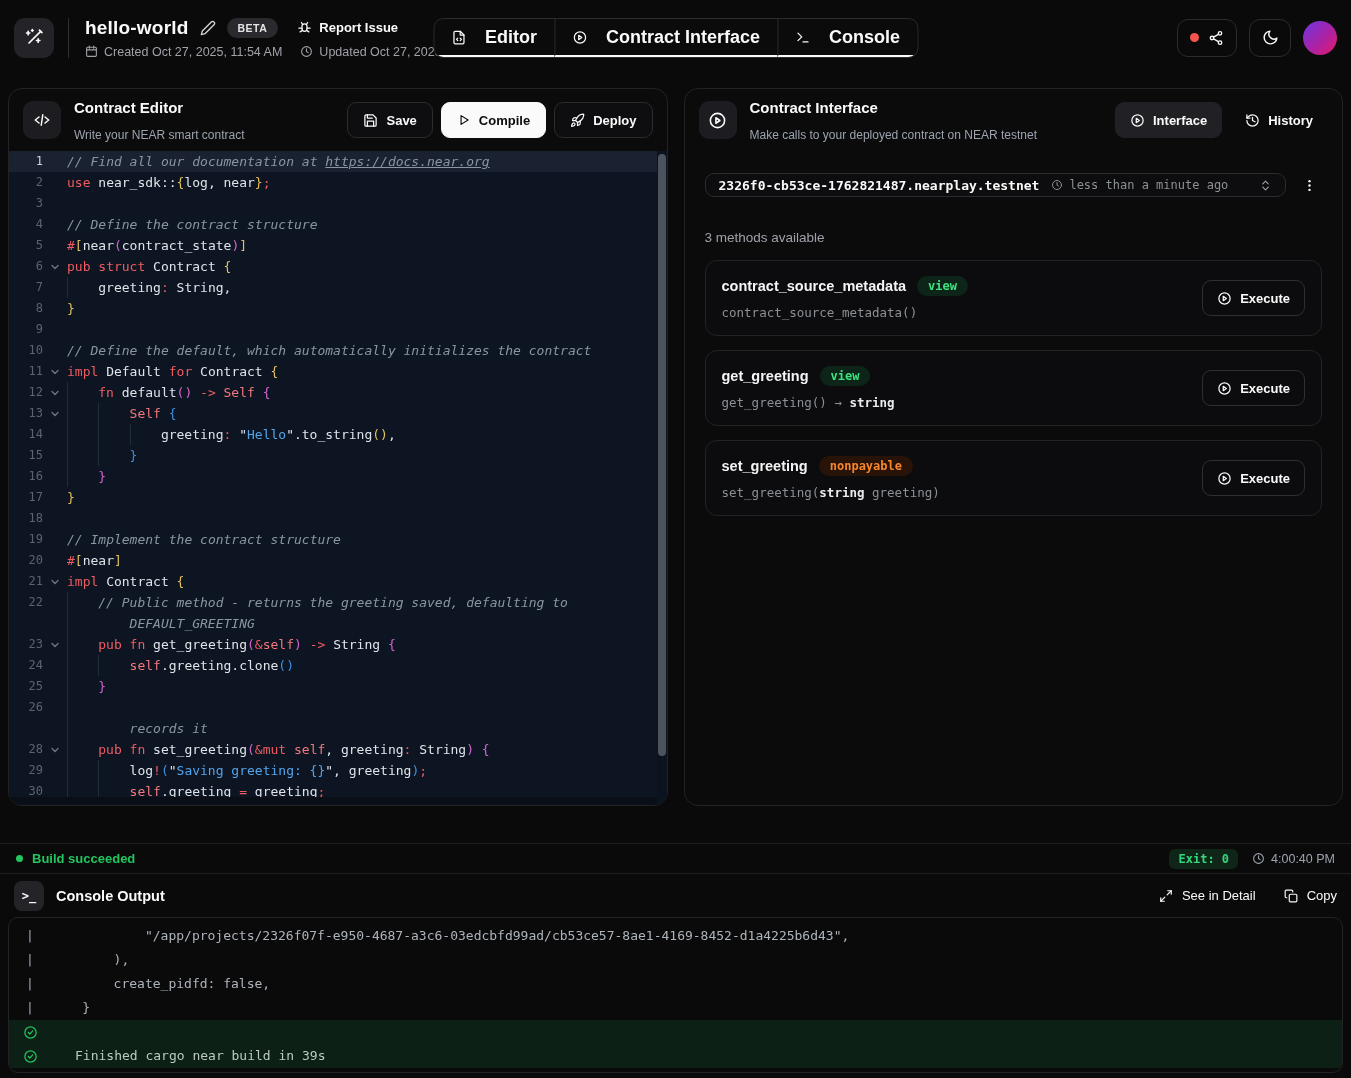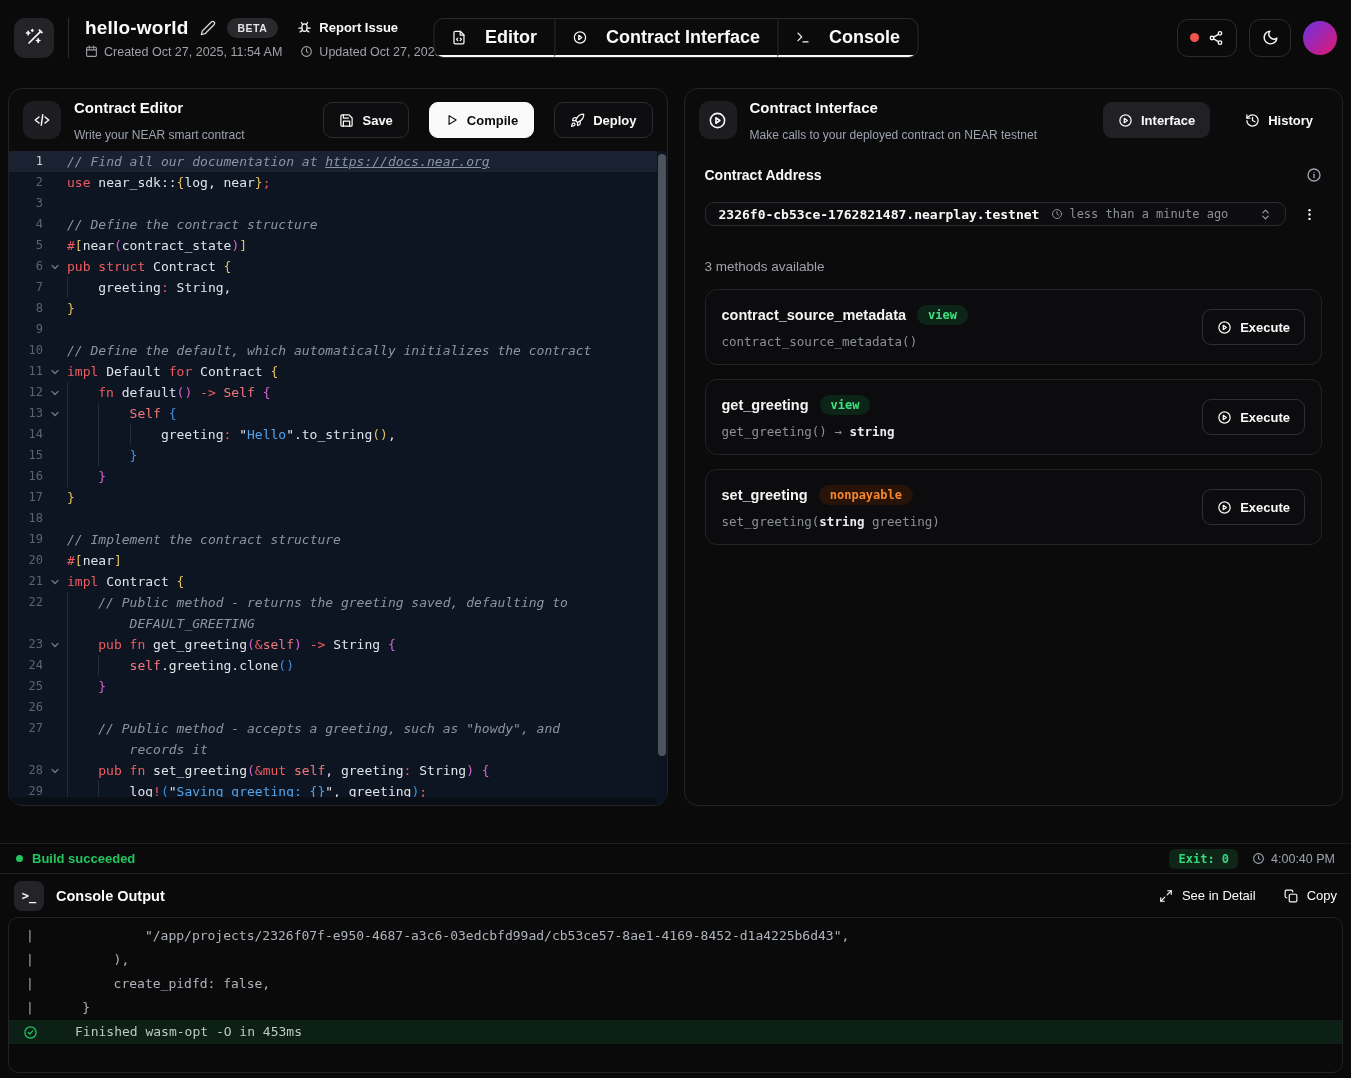--- a/index.html
+++ b/index.html
@@ -36,21 +36,21 @@
 
   
   .main { display:flex; gap:16px; padding:13px 8px 14px 8px; height:745px; }
   .panel { flex:1 1 0; min-width:0; border:1px solid #232327; border-radius:14px; background:#0b0b0c;
            display:flex; flex-direction:column; overflow:hidden; }
   .panel-hd { height:62px; display:flex; align-items:center; gap:13px; padding:0 14px; flex:0 0 auto; }
   .panel-icon { width:38px; height:38px; border-radius:10px; background:#1d1d21; display:flex;
                 align-items:center; justify-content:center; }
   .panel-title { font-size:15px; font-weight:700; }
   .panel-sub { font-size:12px; color:#9ca3af; margin-top:12px; }
-  .panel-actions { margin-left:auto; display:flex; align-items:center; gap:20px; }
+  .panel-actions { margin-left:auto; display:flex; align-items:center; gap:8px; }
   .btn { display:flex; align-items:center; gap:8px; height:36px; padding:0 15px; border-radius:9px;
          font-size:13px; font-weight:600; border:1px solid #2b2b30; background:#0e0e10; color:#fafafa; cursor:pointer; }
   .btn-primary { background:#fafafa; color:#0a0a0a; border-color:#fafafa; }
   .btn-seg-active { background:#212125; border:none; }
   .btn-ghost { background:transparent; border:none; }
 
   
   .editor-body { position:relative; flex:1; background:#0e1522; overflow:hidden;
                  font-family:"DejaVu Sans Mono", monospace; font-size:13px; }
   .code-row { display:flex; height:21px; line-height:21px; white-space:pre; }
@@ -319,21 +319,20 @@
                 <path d="M2 3.5 5 6.5 8 3.5"></path>
               </svg></span><span class="code-text"><span class="k">impl </span><span class="t">Contract </span><span class="y">{</span></span></div>
           <div class="code-row"><span class="ln">22</span><span class="fold"></span><span class="code-text"><span class="guide"></span><span class="c">// Public method - returns the greeting saved, defaulting to</span></span></div>
           <div class="code-row"><span class="ln"></span><span class="fold"></span><span class="code-text"><span class="guide"></span><span class="c">    DEFAULT_GREETING</span></span></div>
           <div class="code-row"><span class="ln">23</span><span class="fold"><svg width="10" height="10" viewBox="0 0 10 10" fill="none" stroke="#6b7280" stroke-width="1.4" stroke-linecap="round">
                 <path d="M2 3.5 5 6.5 8 3.5"></path>
               </svg></span><span class="code-text"><span class="guide"></span><span class="k">pub fn </span><span class="t">get_greeting</span><span class="m">(</span><span class="o">&amp;</span><span class="s">self</span><span class="m">)</span><span class="o"> -&gt; </span><span class="t">String </span><span class="m">{</span></span></div>
           <div class="code-row"><span class="ln">24</span><span class="fold"></span><span class="code-text"><span class="guide"></span><span class="guide"></span><span class="s">self</span><span class="t">.greeting.clone</span><span class="b">()</span></span></div>
           <div class="code-row"><span class="ln">25</span><span class="fold"></span><span class="code-text"><span class="guide"></span><span class="m">}</span></span></div>
           <div class="code-row"><span class="ln">26</span><span class="fold"></span><span class="code-text"><span class="guide"></span></span></div>
-          <div class="code-row"><span class="ln">27</span><span class="fold"></span><span class="code-text"><span class="guide"></span><span class="c">// Public method - accepts a greeting, such as "howdy", and</span></span></div>
           <div class="code-row"><span class="ln"></span><span class="fold"></span><span class="code-text"><span class="guide"></span><span class="c">    records it</span></span></div>
           <div class="code-row"><span class="ln">28</span><span class="fold"><svg width="10" height="10" viewBox="0 0 10 10" fill="none" stroke="#6b7280" stroke-width="1.4" stroke-linecap="round">
                 <path d="M2 3.5 5 6.5 8 3.5"></path>
               </svg></span><span class="code-text"><span class="guide"></span><span class="k">pub fn </span><span class="t">set_greeting</span><span class="m">(</span><span class="o">&amp;mut </span><span class="s">self</span><span class="t">, greeting</span><span class="o">:</span><span class="t"> String</span><span class="m">)</span><span class="m"> {</span></span></div>
           <div class="code-row"><span class="ln">29</span><span class="fold"></span><span class="code-text"><span class="guide"></span><span class="guide"></span><span class="t">log</span><span class="o">!</span><span class="b">(</span><span class="t">"</span><span class="str">Saving greeting: {}</span><span class="t">"</span><span class="t">, greeting</span><span class="b">)</span><span class="o">;</span></span></div>
           <div class="code-row"><span class="ln">30</span><span class="fold"></span><span class="code-text"><span class="guide"></span><span class="guide"></span><span class="s">self</span><span class="t">.greeting </span><span class="o">=</span><span class="t"> greeting</span><span class="o">;</span></span></div>
         </div>
       <div class="v-scroll">
         <div class="v-thumb"></div>
       </div>
@@ -369,30 +368,20 @@
               <path d="M3 12a9 9 0 1 0 9-9 9.75 9.75 0 0 0-6.74 2.74L3 8"></path>
                 <path d="M3 3v5h5"></path>
                 <path d="M12 7v5l4 2"></path>
             </svg>
           </span>
           <span>History</span>
         </button>
       </div>
     </div>
     <div class="iface-body">
-      <div class="addr-label-row">
-        <span class="addr-label">Contract Address</span>
-        <span>
-          <svg width="16" height="16" viewBox="0 0 24 24" fill="none" stroke="#9ca3af" stroke-width="2" stroke-linecap="round">
-            <circle cx="12" cy="12" r="9"></circle>
-              <path d="M12 11v5"></path>
-              <path d="M12 8h.01"></path>
-          </svg>
-        </span>
-      </div>
       <div class="addr-row">
         <div class="addr-select">
           <span class="addr-text">2326f0-cb53ce-1762821487.nearplay.testnet</span>
           <span class="addr-age">
             <span>
               <svg width="12" height="12" viewBox="0 0 24 24" fill="none" stroke="#8b9096" stroke-width="2" stroke-linecap="round">
                 <circle cx="12" cy="12" r="9"></circle>
                   <path d="M12 7v5l3 2"></path>
               </svg>
             </span>
@@ -524,14 +513,18 @@
 </div>
 
 <div class="console-box" id="console-box">
     <div class="console-line"><span class="cl-gutter">|</span><span class="cl-text">            "/app/projects/2326f07f-e950-4687-a3c6-03edcbfd99ad/cb53ce57-8ae1-4169-8452-d1a4225b6d43",</span></div>
     <div class="console-line"><span class="cl-gutter">|</span><span class="cl-text">        ),</span></div>
     <div class="console-line"><span class="cl-gutter">|</span><span class="cl-text">        create_pidfd: false,</span></div>
     <div class="console-line"><span class="cl-gutter">|</span><span class="cl-text">    }</span></div>
     <div class="console-line ok"><span class="cl-gutter"><svg width="15" height="15" viewBox="0 0 24 24" fill="none" stroke="#22c55e" stroke-width="2" stroke-linecap="round" stroke-linejoin="round">
           <circle cx="12" cy="12" r="9"></circle>
           <path d="m8.5 12 2.5 2.5 4.5-5"></path>
-        </svg></span><span class="cl-text">Finished wasm-opt -O in 453ms</span></div>
+        </svg></span></div>
+    <div class="console-line ok"><span class="cl-gutter"><svg width="15" height="15" viewBox="0 0 24 24" fill="none" stroke="#22c55e" stroke-width="2" stroke-linecap="round" stroke-linejoin="round">
+          <circle cx="12" cy="12" r="9"></circle>
+          <path d="m8.5 12 2.5 2.5 4.5-5"></path>
+        </svg></span><span class="cl-text">Finished cargo near build in 39s</span></div>
   </div>
 
 </body></html>

